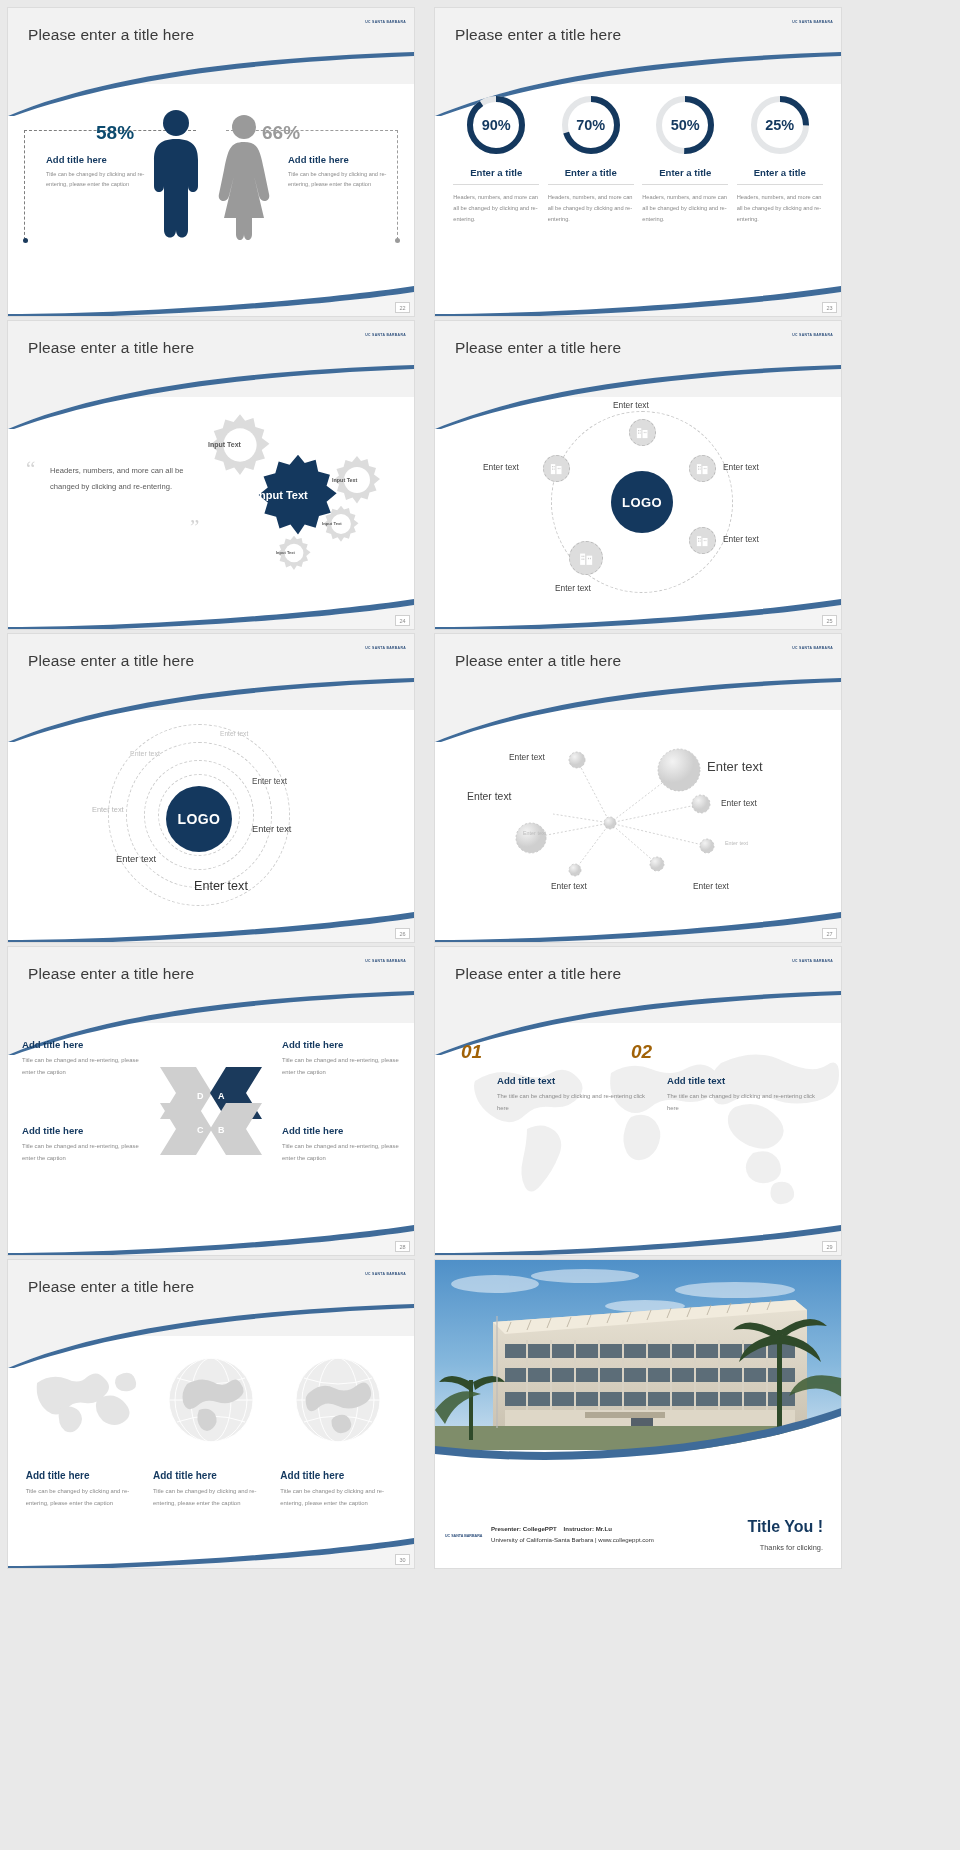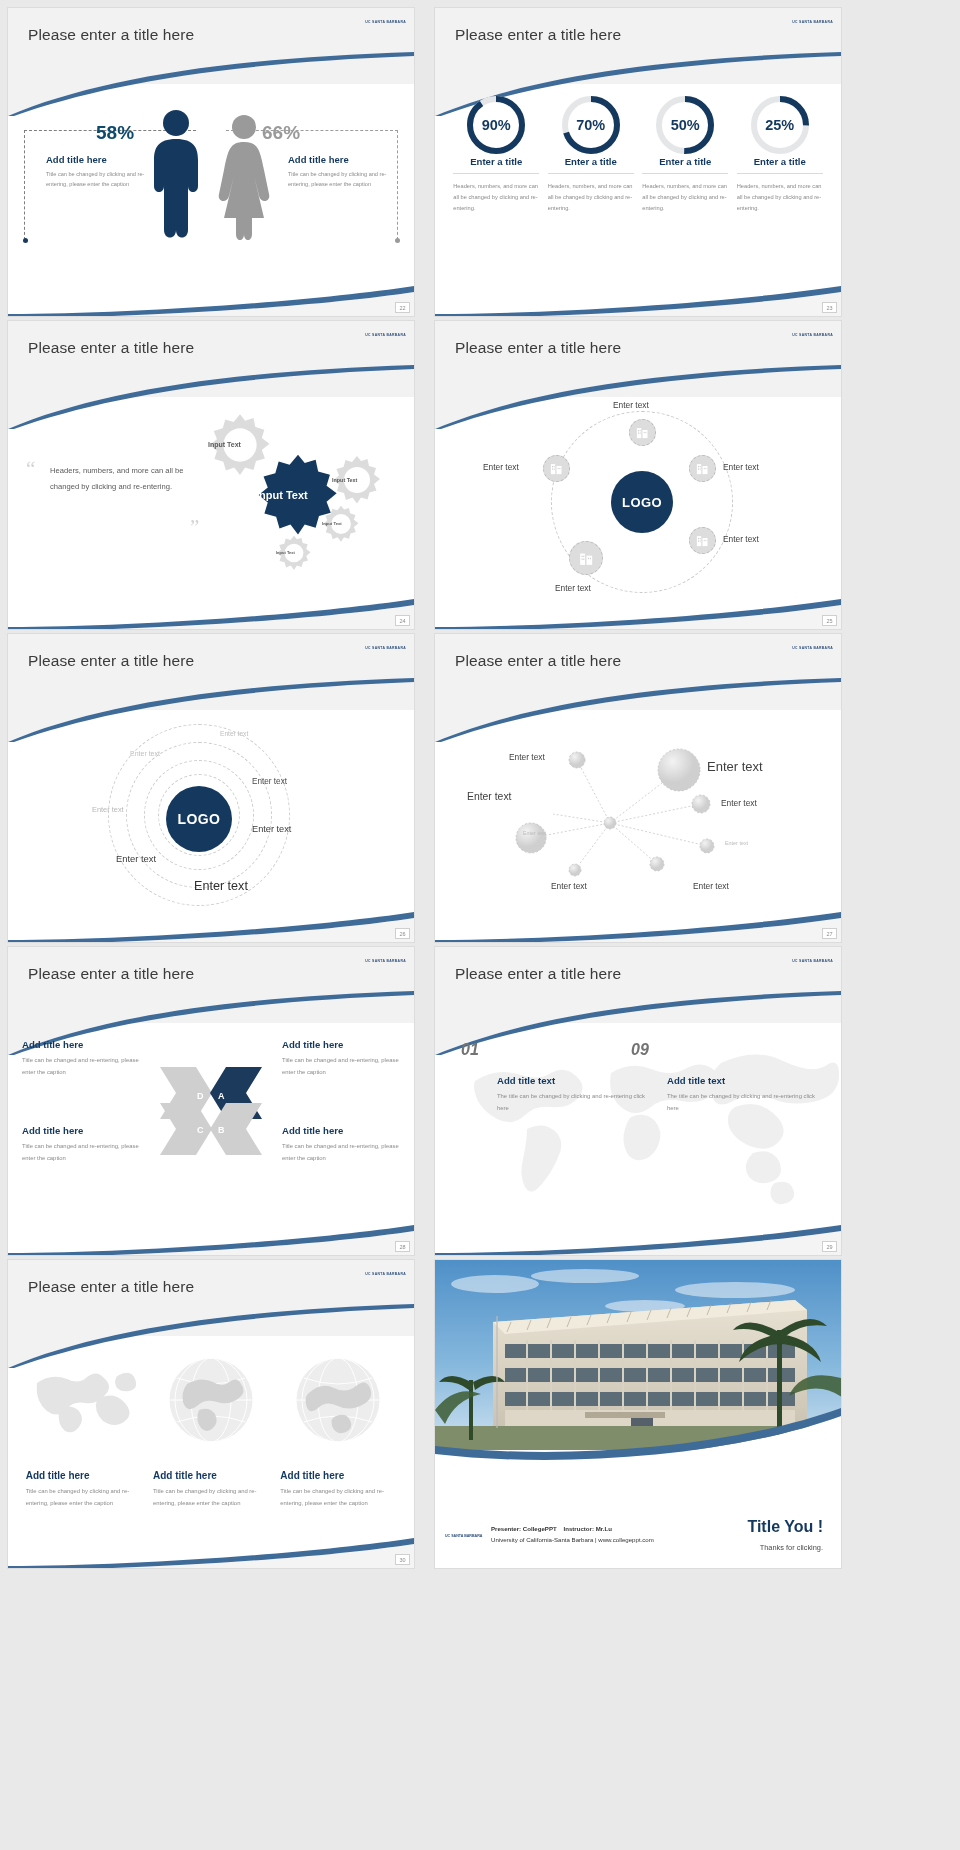--- a/index.html
+++ b/index.html
@@ -80,21 +80,21 @@
 
   
   .donuts{ position:absolute; left:0; top:86px; width:100%; display:flex; justify-content:space-around; padding:0 14px; }
   .dcol{ width:86px; text-align:center; }
   .ring{ position:relative; width:62px; height:62px; margin:0 auto; }
   .ring svg{ display:block; }
   .ring .val{
     position:absolute; inset:0; display:flex; align-items:center; justify-content:center;
     font-size:14.5px; font-weight:bold; color:#13385f;text-align:center;
   }
-  .dcol .dt{ margin-top:0; font-size:9.6px; font-weight:bold; color:#13385f; }
+  .dcol .dt{ margin-top:11px; font-size:9.6px; font-weight:bold; color:#13385f; }
   .dcol .rule{ margin:6px auto 7px; height:1px; background:#dadada; width:100%; }
   .dcol .dd{ font-size:5.7px; line-height:1.95; color:#8b8b8b; text-align:left; }
 
   
   .quote{ position:absolute; left:20px; top:142px; width:180px; }
   .quote .qm{ position:absolute; left:-2px; top:-6px; font-size:21px; color:#d4d4d4; font-family:"Liberation Serif",serif; }
   .quote .qm2{ position:absolute; left:162px; top:52px; font-size:21px; color:#d4d4d4; font-family:"Liberation Serif",serif; }
   .quote p{ margin-left:22px; font-size:7.6px; line-height:2.05; color:#5a5a5a; }
   .gear-area{ position:absolute; left:196px; top:92px; width:210px; height:180px; }
   .gear{ position:absolute; }
@@ -137,21 +137,21 @@
 
   
   .xgrid{ position:absolute; left:0; top:92px; width:100%; height:190px; }
   .xblk{ position:absolute; width:118px; }
   .xblk h4{ font-size:9.6px; font-weight:bold; color:#13385f; margin-bottom:5px; }
   .xblk p{ font-size:5.9px; line-height:1.95; color:#8b8b8b; }
   .xart{ position:absolute; left:148px; top:22px; width:110px; height:100px; }
 
   
   .mapbg{ position:absolute; left:0; top:86px; width:100%; height:200px; opacity:.55; }
-  .num{ position:absolute; font-size:16px; font-style:italic; font-weight:bold; color:#737373; }
+  .num{ position:absolute; font-size:19px; font-style:italic; font-weight:bold; color:#a16207; }
   .nblk{ position:absolute; width:148px;margin-top:32px; }
   .nblk h4{ font-size:9.6px; font-weight:bold; color:#13385f; margin-bottom:5px; }
   .nblk p{ font-size:5.9px; line-height:1.95; color:#8b8b8b; }
 
   
   .globes{ position:absolute; left:0; top:84px; width:100%; display:flex; justify-content:space-around; padding:0 12px; }
   .gcol{ width:116px; }
   .gcol .gimg{ height:112px; display:flex; align-items:center; justify-content:center; }
   .gcol h4{ font-size:10px; font-weight:bold; color:#13385f; margin:14px 0 5px; }
   .gcol p{ font-size:5.9px; line-height:1.95; color:#8b8b8b; }
@@ -637,21 +637,21 @@
         </g>
       </svg>
     </div>
 
     <div class="num" style="left:26px; top:94px;">01</div>
     <div class="nblk" style="left:62px; top:96px;">
       <h4>Add title text</h4>
       <p>The title can be changed by clicking and re-entering click here</p>
     </div>
 
-    <div class="num" style="left:196px; top:94px;">09</div>
+    <div class="num" style="left:196px; top:94px;">02</div>
     <div class="nblk" style="left:232px; top:96px;">
       <h4>Add title text</h4>
       <p>The title can be changed by clicking and re-entering click here</p>
     </div>
 
     <div class="btm-curve">
       <svg viewBox="0 0 406 40" preserveAspectRatio="none">
         <path d="M0 40 L406 40 L406 14 C300 30 120 40 0 40 Z" fill="#f4f4f4"></path>
         <path d="M406 14 C300 30 120 40 0 40 L0 36 C120 36 300 24 406 8 Z" fill="#3f6b99"></path>
       </svg>

